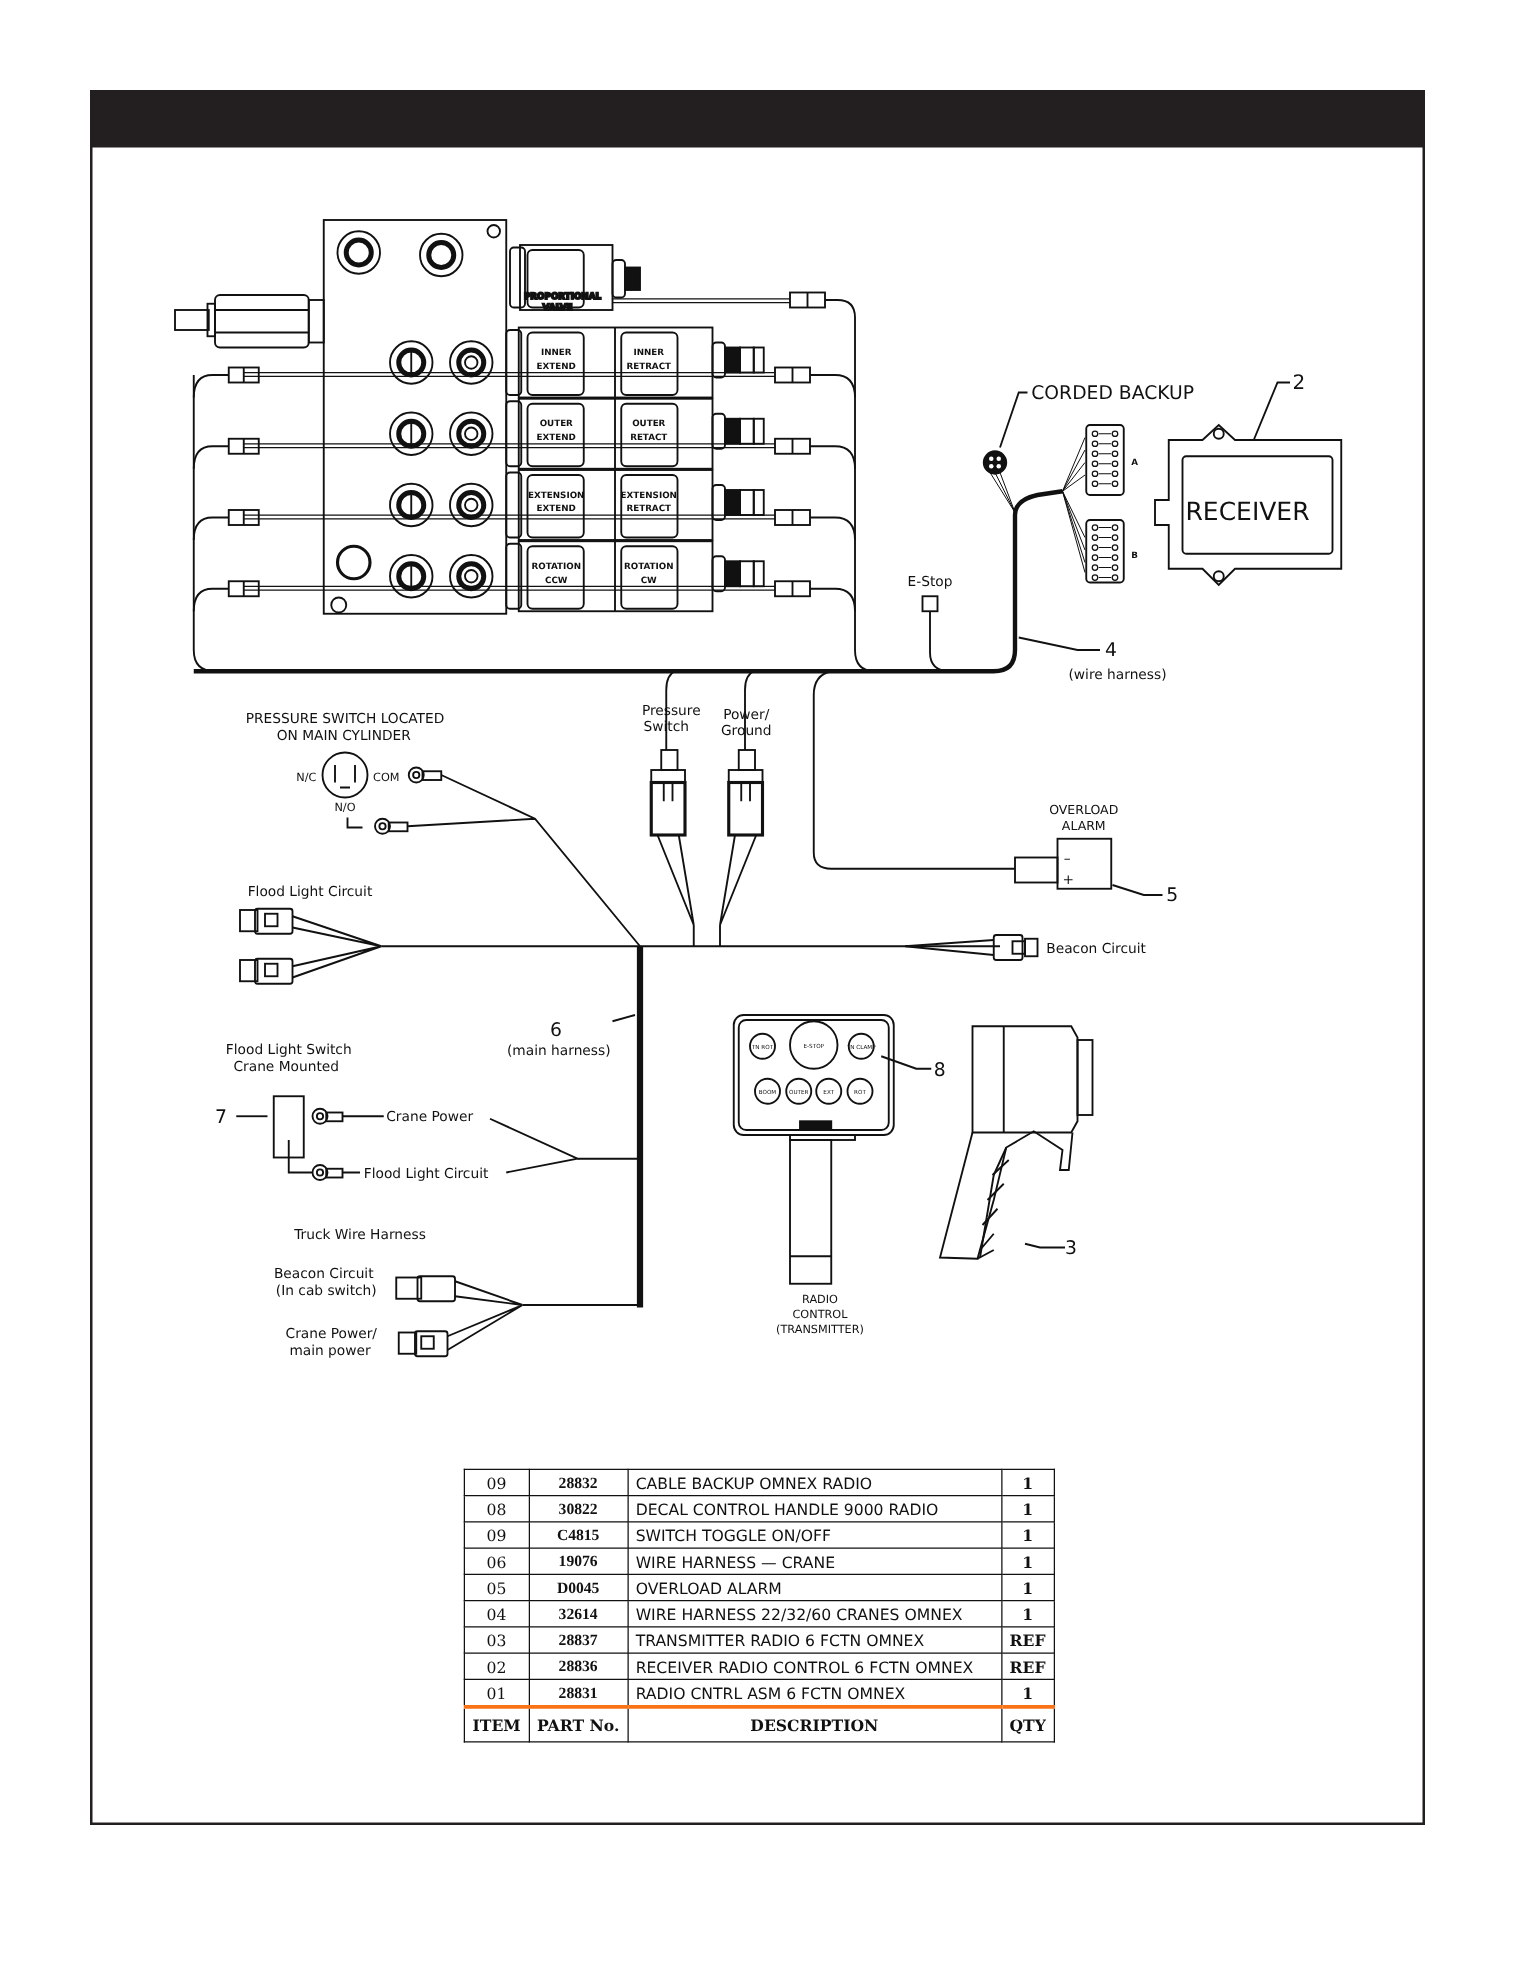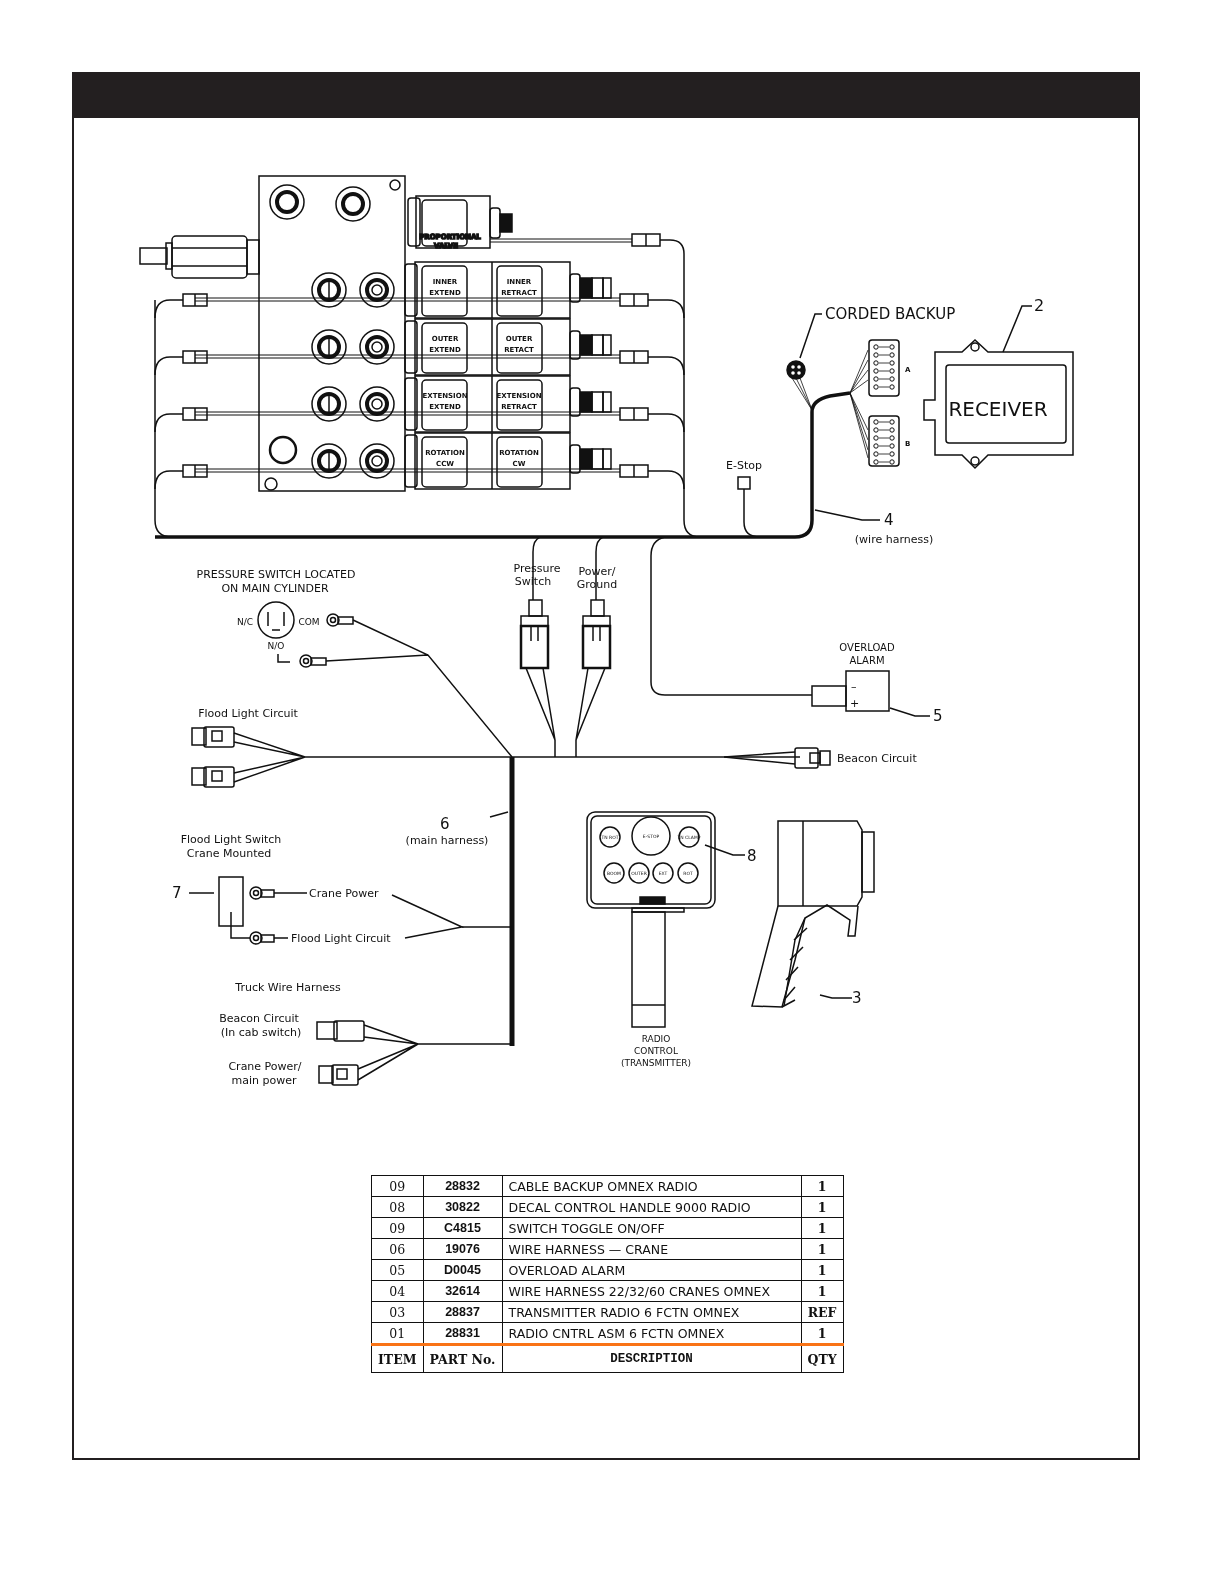--- a/index.html
+++ b/index.html
@@ -5,25 +5,25 @@
   html, body { margin:0; padding:0; background:#ffffff; }
   body { width:1224px; height:1584px; position:relative; overflow:hidden; font-family:"DejaVu Sans", sans-serif; }
   #frame { position:absolute; left:72px; top:72px; width:1068px; height:1388px; border:2px solid #231f20; box-sizing:border-box; }
   #header-bar { position:absolute; left:72px; top:72px; width:1068px; height:46px; background:#231f20; }
   svg#diagram { position:absolute; left:0; top:0; }
   .lbl { font-family:"DejaVu Sans", sans-serif; fill:#111; }
   .tiny { font-family:"DejaVu Sans", sans-serif; font-size:7px; font-weight:bold; fill:#111; }
   #bom { position:absolute; left:371px; top:1175px; border-collapse:collapse; font-family:"DejaVu Sans", sans-serif; font-size:12.5px; color:#111; }
   #bom td { border:1.5px solid #111; height:20px; padding:0 6px; white-space:nowrap; }
   #bom td.c-item { width:32px; text-align:center; font-family:"DejaVu Serif", serif; font-weight:normal; }
-  #bom td.c-part { width:66px; text-align:center; font-family:Liberation Sans, sans-serif; font-weight:bold; }
+  #bom td.c-part { width:66px; text-align:center; font-family:Liberation Serif, serif; font-weight:bold; }
   #bom td.c-desc { width:286px; text-align:left; }
   #bom td.c-qty { width:28px; text-align:center; font-family:"DejaVu Serif", serif; font-weight:bold; }
   #bom tr.hdr td { font-family:"DejaVu Serif", serif; font-weight:bold; height:26px; border-top:3px solid #f97316; }
-  #bom tr.hdr td.c-desc { text-align:center;font-family:Liberation Mono, monospace; }
+  #bom tr.hdr td.c-desc { text-align:center; }
 </style>
 </head>
 <body>
 
 <div id="header-bar"></div>
 <div id="frame"></div>
 
 <svg id="diagram" width="1224" height="1584" viewBox="0 0 1224 1584" fill="none" stroke="#111" stroke-width="1.5">
 
   <g>
@@ -517,20 +517,26 @@
         <td class="c-desc">WIRE  HARNESS  22/32/60  CRANES  OMNEX</td>
         <td class="c-qty">1</td>
       </tr>
       <tr>
         <td class="c-item">03</td>
         <td class="c-part">28837</td>
         <td class="c-desc">TRANSMITTER  RADIO  6  FCTN  OMNEX</td>
         <td class="c-qty">REF</td>
       </tr>
       <tr>
+        <td class="c-item">02</td>
+        <td class="c-part">28836</td>
+        <td class="c-desc">RECEIVER  RADIO  CONTROL  6  FCTN  OMNEX</td>
+        <td class="c-qty">REF</td>
+      </tr>
+      <tr>
         <td class="c-item">01</td>
         <td class="c-part">28831</td>
         <td class="c-desc">RADIO  CNTRL  ASM  6  FCTN  OMNEX</td>
         <td class="c-qty">1</td>
       </tr>
       <tr class="hdr">
         <td class="c-item">ITEM</td>
         <td class="c-part">PART No.</td>
         <td class="c-desc">DESCRIPTION</td>
         <td class="c-qty">QTY</td>

